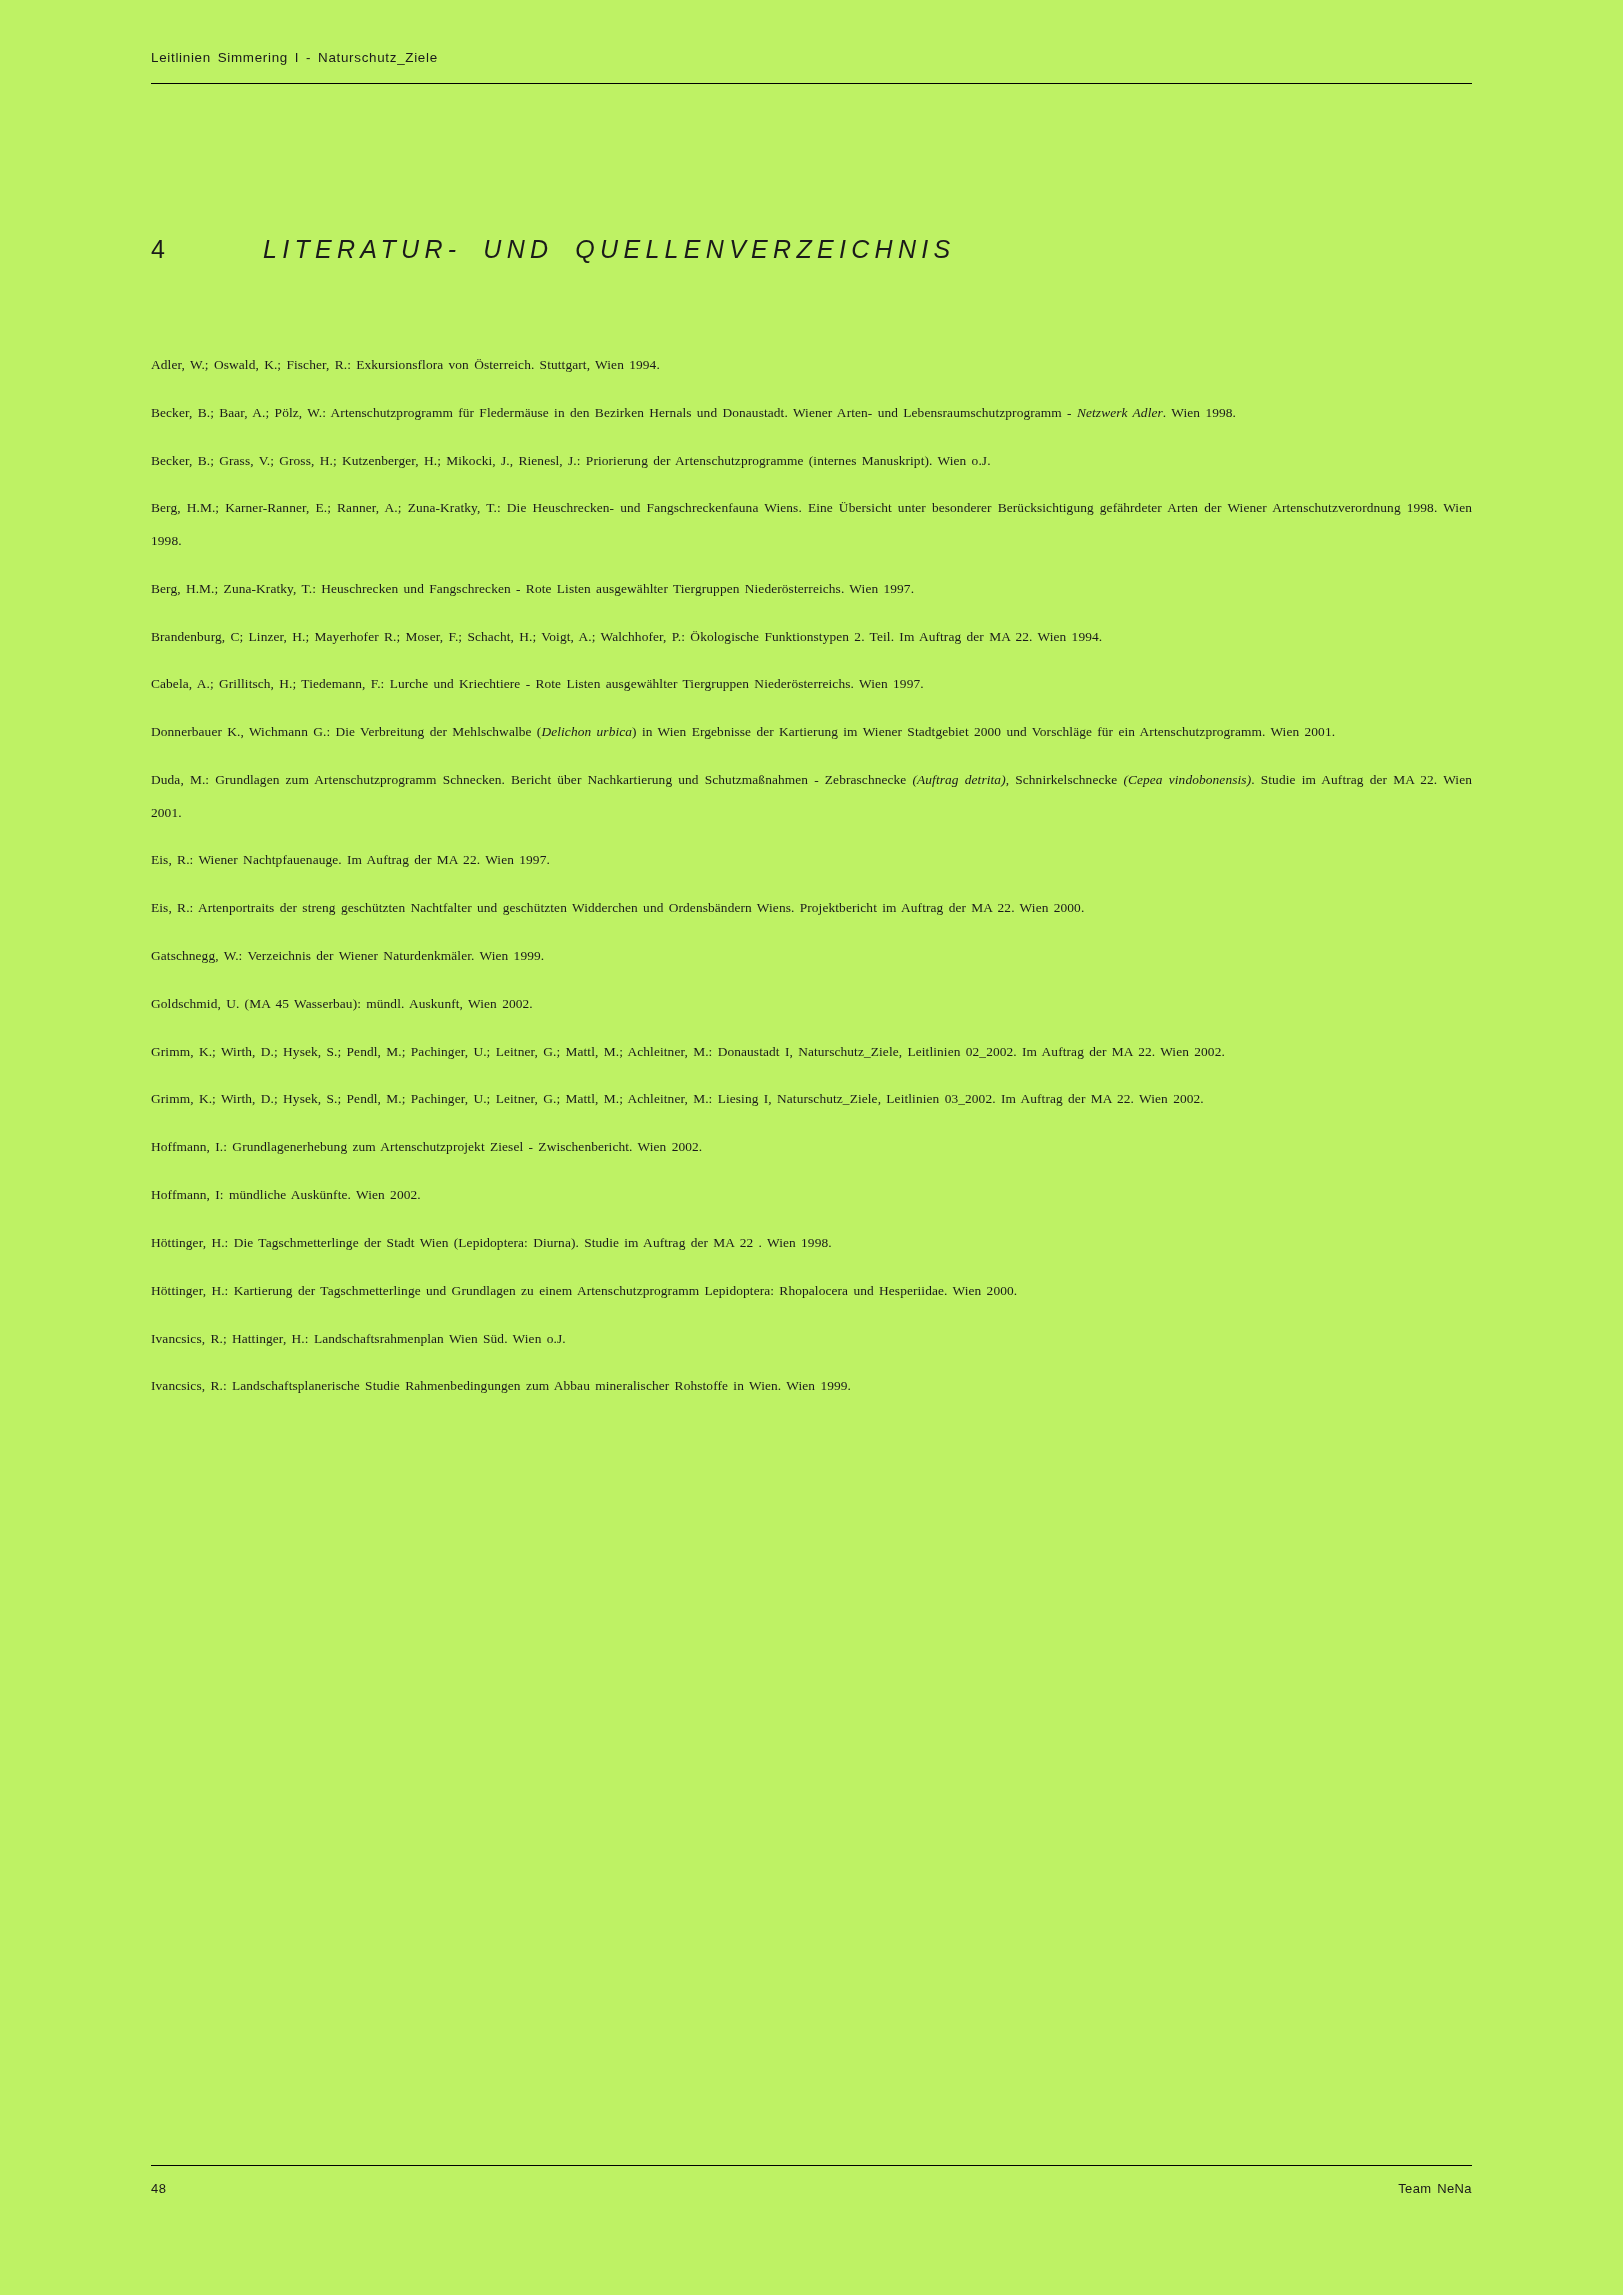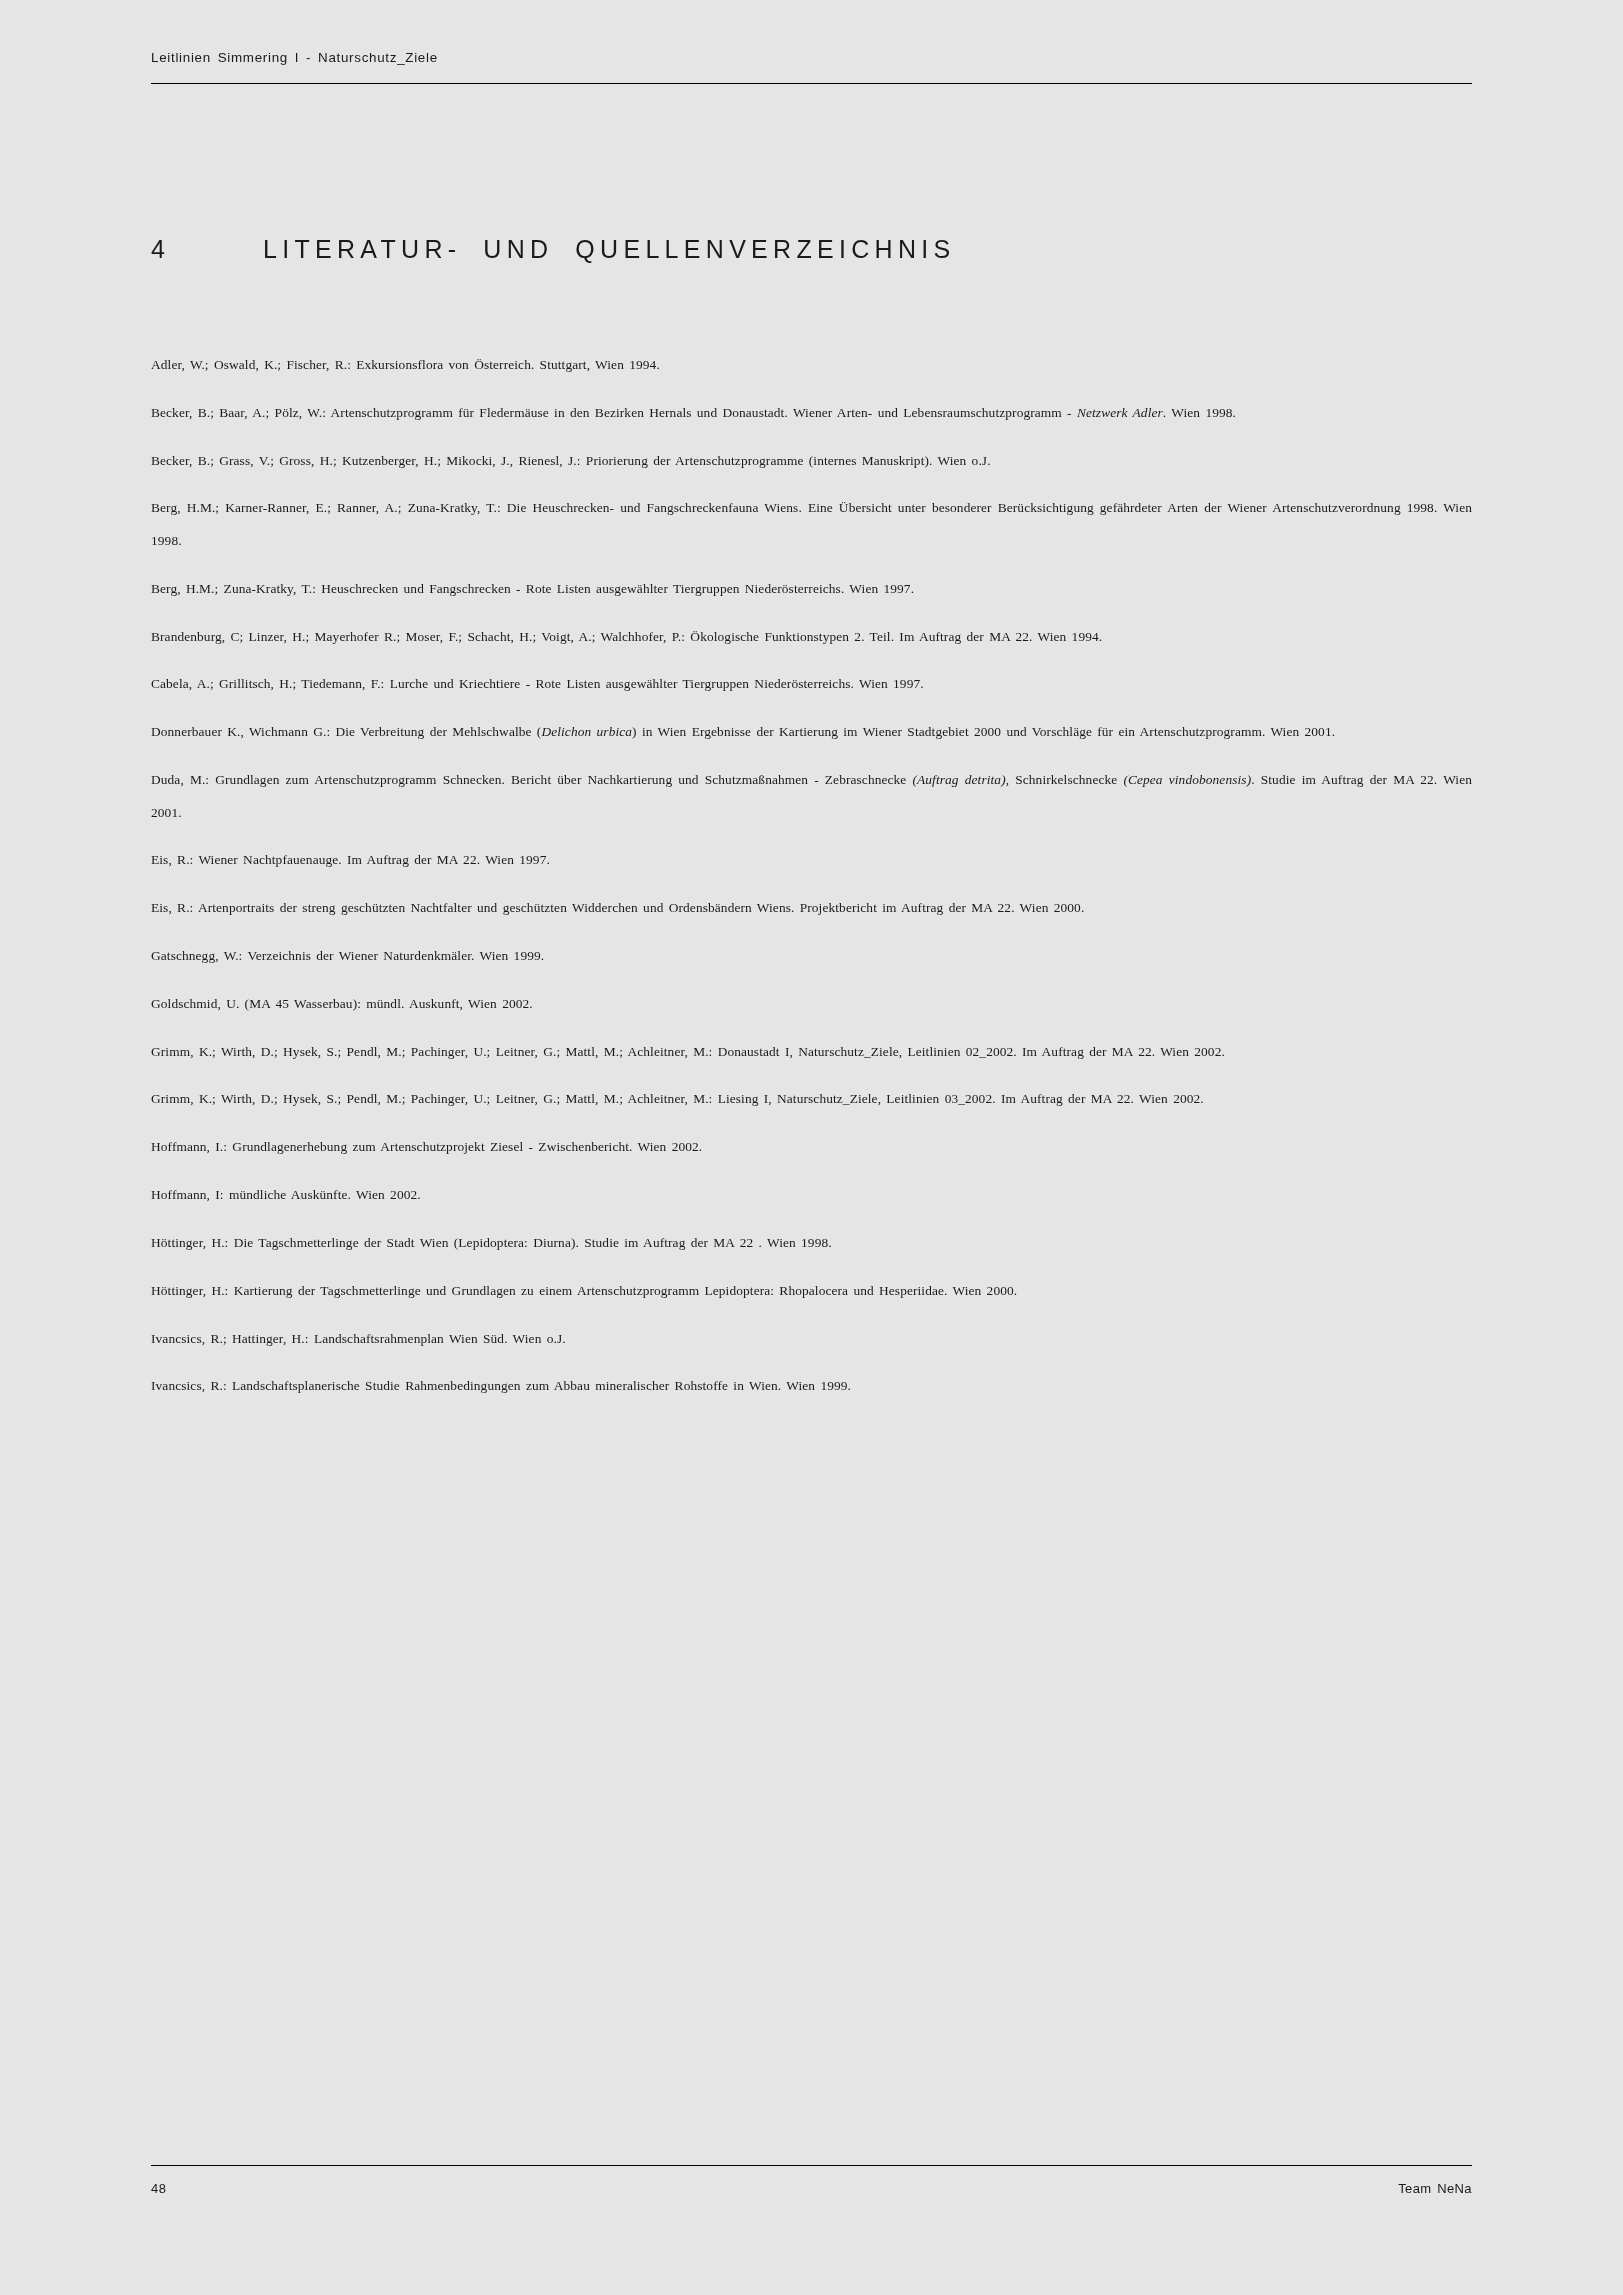--- a/index.html
+++ b/index.html
@@ -9,21 +9,21 @@
   }
   body {
     font-family: "Liberation Sans", sans-serif;
     color: #1a1a1a;
   }
   .page {
     width: 1623px;
     height: 2295px;
     box-sizing: border-box;
     position: relative;
-    background: #e5e5e5;
+    background: #bef264;
     padding: 0;
     overflow: hidden;
   }
   .content-frame {
     position: absolute;
     left: 151px;
     right: 151px;
     top: 0;
     bottom: 0;
   }
@@ -57,20 +57,21 @@
   .title-number {
     font-size: 25px;
     letter-spacing: 0.8px;
     width: 112px;
     flex: 0 0 112px;
   }
   .title-text {
     font-size: 25px;
     letter-spacing: 5.3px;
     word-spacing: 9.7px;
+    font-style: italic;
   }
   
   .references {
     position: absolute;
     top: 349px;
     left: 0;
     right: 0;
   }
   .ref {
     font-size: 13.4px;

